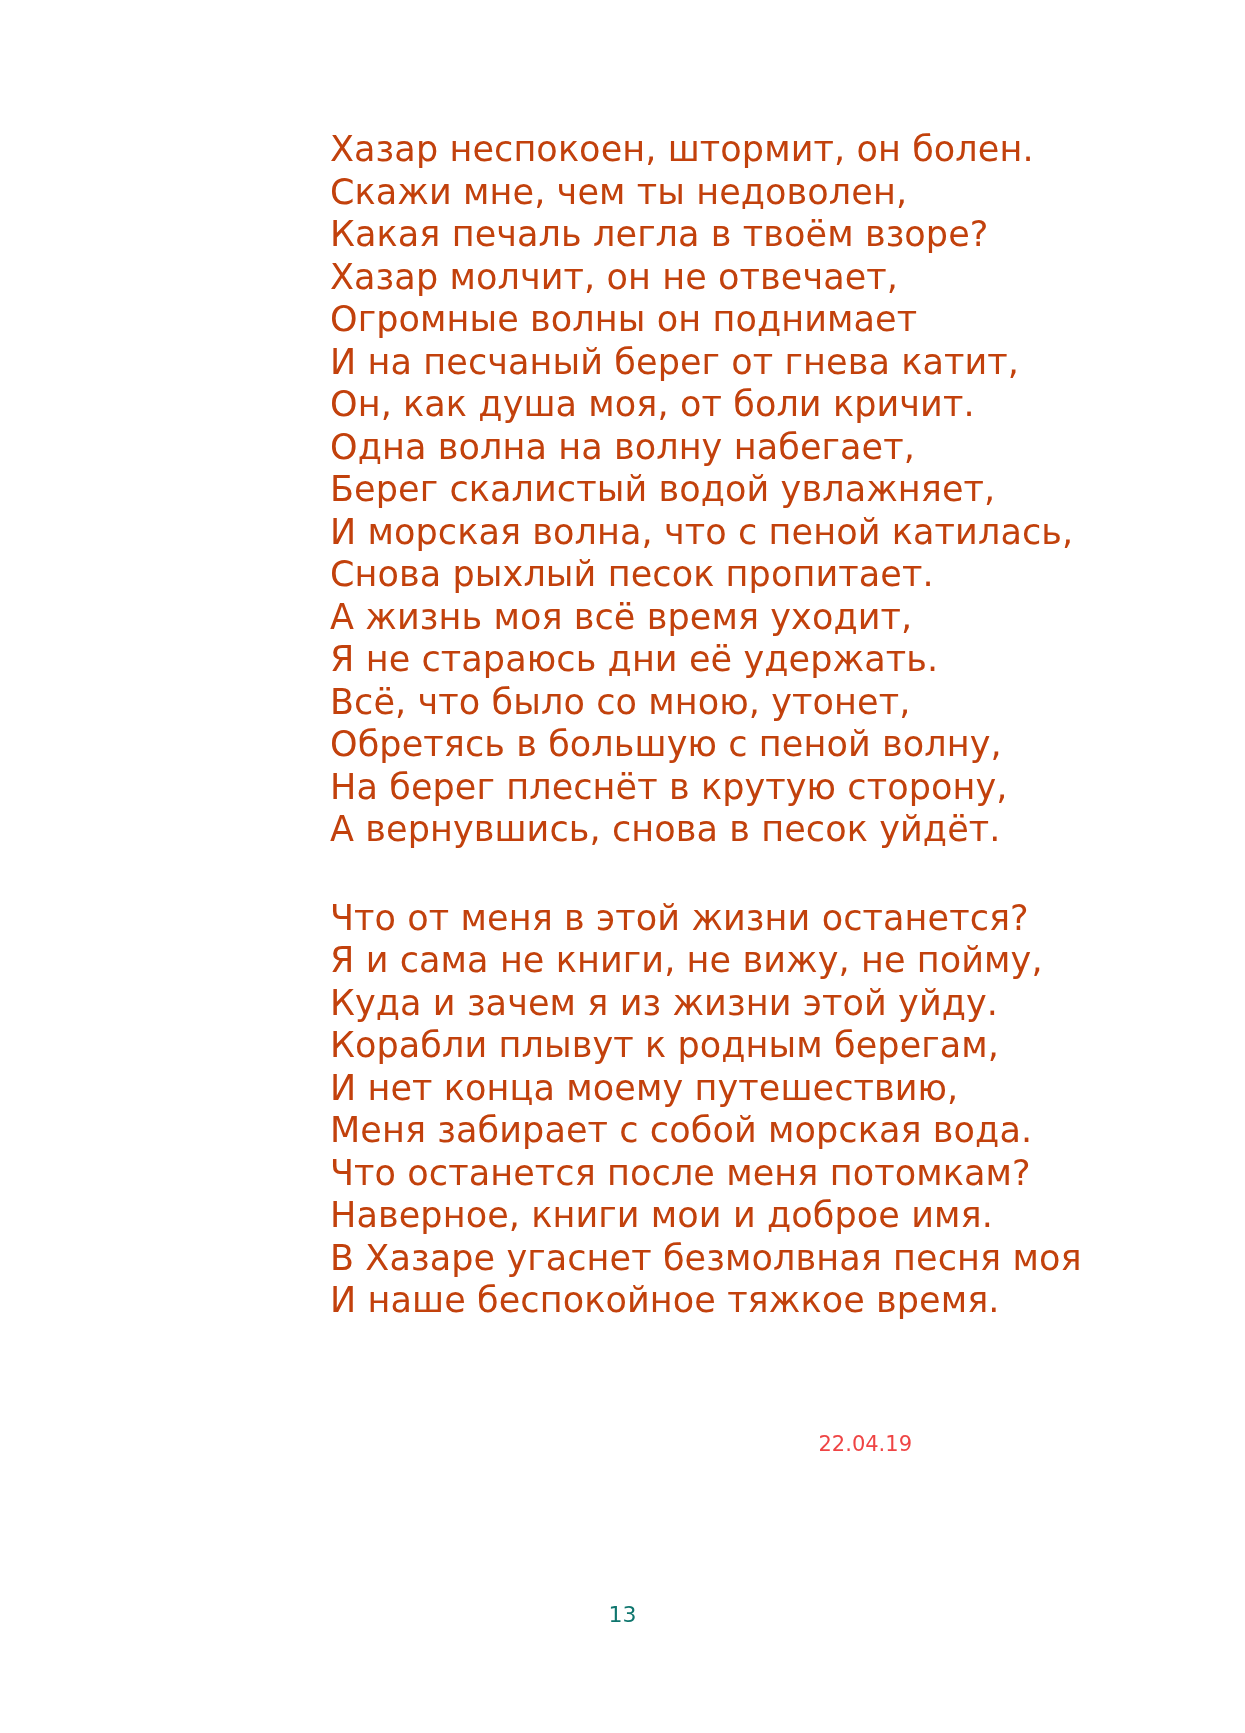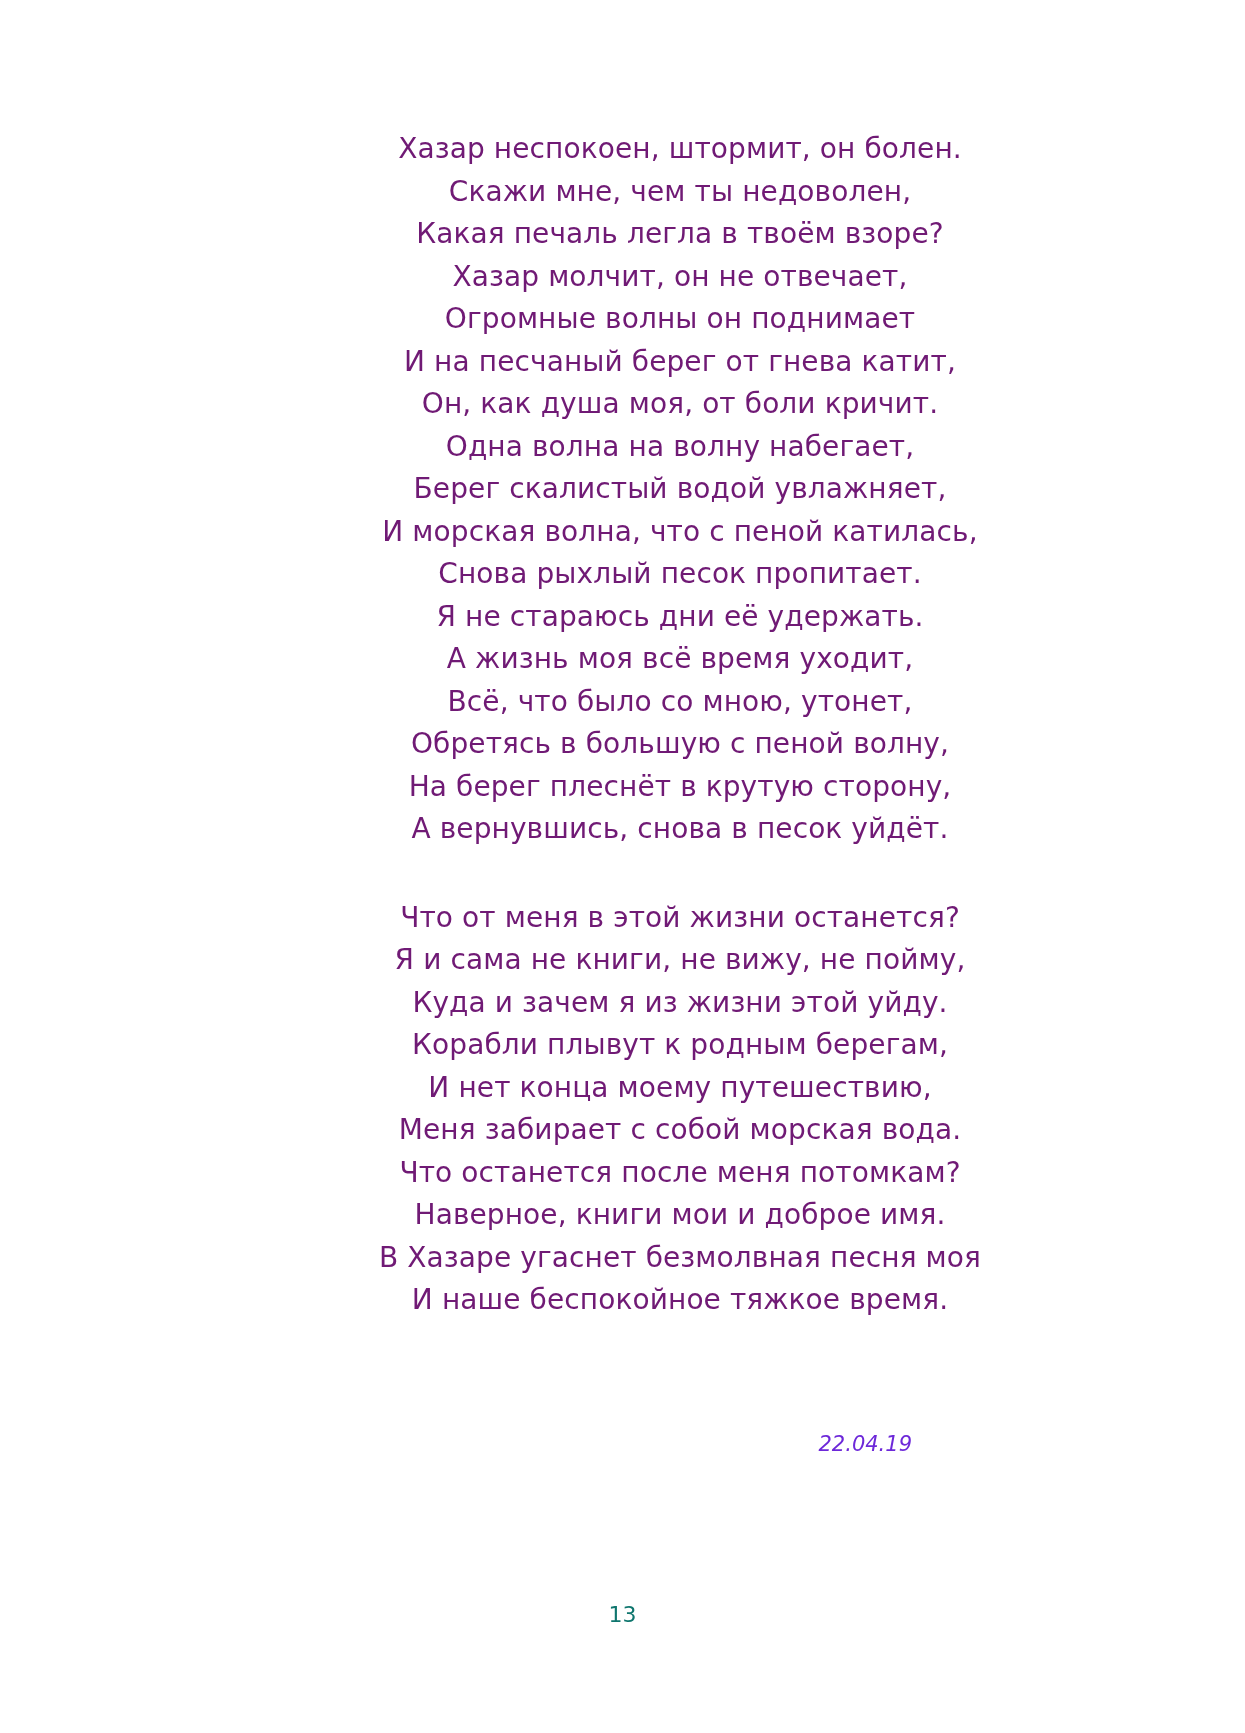--- a/index.html
+++ b/index.html
@@ -29,36 +29,34 @@
     top: 128px;
     width: 700px;
   }
   .stanza {
     margin: 0 0 46px 0;
   }
   .stanza:last-of-type {
     margin-bottom: 16px;
   }
   .line {
-    font-size: 28px;
+    font-size: 35px;
     line-height: 42.5px;
     letter-spacing: 0.1px;
     white-space: pre;
-    color: #701a75;
-    text-align: center;
+    color: #c2410c;
   }
   .date-line {
     position: absolute;
     left: 330px;
     top: 1432px;
     width: 582px;
     text-align: right;
-    font-style: italic;
     font-size: 21px;
-    color: #6d28d9;
+    color: #ef4444;
   }
   .page-number {
     position: absolute;
     left: 0;
     top: 1602px;
     width: 1245px;
     text-align: center;
     font-size: 22px;
     color: #0f766e;
   }
@@ -75,22 +73,22 @@
       <div class="line">Скажи мне, чем ты недоволен,</div>
       <div class="line">Какая печаль легла в твоём взоре?</div>
       <div class="line">Хазар молчит, он не отвечает,</div>
       <div class="line">Огромные волны он поднимает</div>
       <div class="line">И на песчаный берег от гнева катит,</div>
       <div class="line">Он, как душа моя, от боли кричит.</div>
       <div class="line">Одна волна на волну набегает,</div>
       <div class="line">Берег скалистый водой увлажняет,</div>
       <div class="line">И морская волна, что с пеной катилась,</div>
       <div class="line">Снова рыхлый песок пропитает.</div>
+      <div class="line">А жизнь моя всё время уходит,</div>
       <div class="line">Я не стараюсь дни её удержать.</div>
-      <div class="line">А жизнь моя всё время уходит,</div>
       <div class="line">Всё, что было со мною, утонет,</div>
       <div class="line">Обретясь в большую с пеной волну,</div>
       <div class="line">На берег плеснёт в крутую сторону,</div>
       <div class="line">А вернувшись, снова в песок уйдёт.</div>
     </div>
 
     <div class="stanza">
       <div class="line">Что от меня в этой жизни останется?</div>
       <div class="line">Я и сама не книги, не вижу, не пойму,</div>
       <div class="line">Куда и зачем я из жизни этой уйду.</div>

